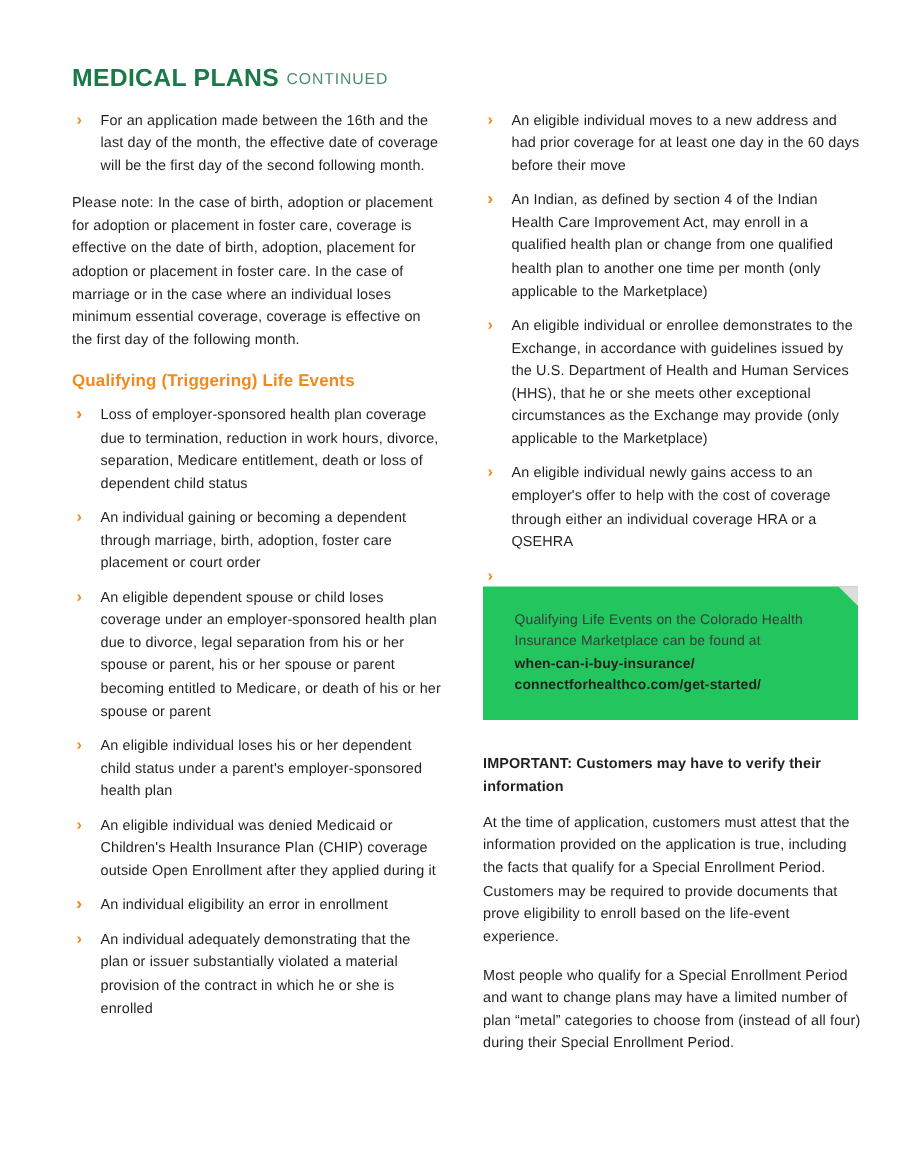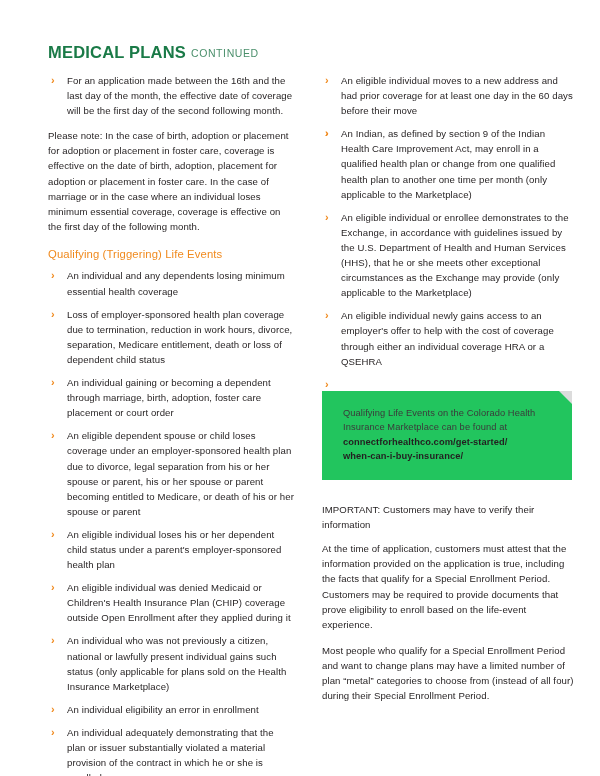--- a/index.html
+++ b/index.html
@@ -68,21 +68,21 @@
     line-height: 15.1px;
     color: #231f20;
     letter-spacing: 0.01em;
   }
   p.body-text:last-child { margin-bottom: 0; }
 
   
   h2.section-heading {
     margin: 14px 0 7px 0;
     font-size: 11.3px;
-    font-weight: normal;
+    font-weight: bold;
     color: #f08a1e;
     line-height: 1.2;
     letter-spacing: 0.01em;
   }
 
   
   ul.bullets {
     list-style: none;
     margin: 0;
     padding: 0;
@@ -138,21 +138,21 @@
     display: block;
   }
 
   
   .important-block {
     margin-top: 23px;
   }
   h3.important-heading {
     margin: 0 0 9px 0;
     font-size: 9.6px;
-    font-weight: normal;
+    font-weight: bold;
     line-height: 14.6px;
     color: #231f20;
     letter-spacing: 0.01em;
   }
 </style>
 </head>
 <body>
 
 <div class="page">
 
@@ -171,21 +171,20 @@
         </li>
       </ul>
 
       <p class="body-text" style="margin-top:10px;">Please note: In the case of birth, adoption or placement for adoption or placement in foster care, coverage is effective on the date of birth, adoption, placement for adoption or placement in foster care. In the case of marriage or in the case where an individual loses minimum essential coverage, coverage is effective on the first day of the following month.</p>
 
       <h2 class="section-heading">Qualifying (Triggering) Life Events</h2>
 
       <ul class="bullets">
         <li>
           <span class="chev">›</span>
-          <span>An individual and any dependents losing minimum essential health coverage</span>
         </li>
         <li>
           <span class="chev">›</span>
           <span>Loss of employer-sponsored health plan coverage due to termination, reduction in work hours, divorce, separation, Medicare entitlement, death or loss of dependent child status</span>
         </li>
         <li>
           <span class="chev">›</span>
           <span>An individual gaining or becoming a dependent through marriage, birth, adoption, foster care placement or court order</span>
         </li>
         <li>
@@ -195,21 +194,20 @@
         <li>
           <span class="chev">›</span>
           <span>An eligible individual loses his or her dependent child status under a parent's employer-sponsored health plan</span>
         </li>
         <li>
           <span class="chev">›</span>
           <span>An eligible individual was denied Medicaid or Children's Health Insurance Plan (CHIP) coverage outside Open Enrollment after they applied during it</span>
         </li>
         <li>
           <span class="chev">›</span>
-          <span>An individual who was not previously a citizen, national or lawfully present individual gains such status (only applicable for plans sold on the Health Insurance Marketplace)</span>
         </li>
         <li>
           <span class="chev">›</span>
           <span>An individual eligibility an error in enrollment</span>
         </li>
         <li>
           <span class="chev">›</span>
           <span>An individual adequately demonstrating that the plan or issuer substantially violated a material provision of the contract in which he or she is enrolled</span>
         </li>
 
@@ -222,41 +220,41 @@
       <ul class="bullets">
         <li>
           <span class="chev">›</span>
           <span>An eligible individual moves to a new address and had prior coverage for at least one day in the 60 days before their move</span>
         </li>
         <li>
           <span class="chev">›</span>
         </li>
         <li>
           <span class="chev">›</span>
-          <span>An Indian, as defined by section 9 of the Indian Health Care Improvement Act, may enroll in a qualified health plan or change from one qualified health plan to another one time per month (only applicable to the Marketplace)</span>
+          <span>An Indian, as defined by section 4 of the Indian Health Care Improvement Act, may enroll in a qualified health plan or change from one qualified health plan to another one time per month (only applicable to the Marketplace)</span>
         </li>
         <li>
           <span class="chev">›</span>
           <span>An eligible individual or enrollee demonstrates to the Exchange, in accordance with guidelines issued by the U.S. Department of Health and Human Services (HHS), that he or she meets other exceptional circumstances as the Exchange may provide (only applicable to the Marketplace)</span>
         </li>
         <li>
           <span class="chev">›</span>
           <span>An eligible individual newly gains access to an employer's offer to help with the cost of coverage through either an individual coverage HRA or a QSEHRA</span>
         </li>
         <li>
           <span class="chev">›</span>
         </li>
       </ul>
 
       <div class="callout">
         <div class="fold"></div>
         <p>
           <span>Qualifying Life Events on the Colorado Health Insurance Marketplace can be found at</span>
+          <span class="url">when-can-i-buy-insurance/</span>
           <span class="url">connectforhealthco.com/get-started/</span>
-          <span class="url">when-can-i-buy-insurance/</span>
         </p>
       </div>
 
       <div class="important-block">
         <h3 class="important-heading">IMPORTANT: Customers may have to verify their information</h3>
         <p class="body-text">At the time of application, customers must attest that the information provided on the application is true, including the facts that qualify for a Special Enrollment Period. Customers may be required to provide documents that prove eligibility to enroll based on the life-event experience.</p>
         <p class="body-text">Most people who qualify for a Special Enrollment Period and want to change plans may have a limited number of plan “metal” categories to choose from (instead of all four) during their Special Enrollment Period.</p>
       </div>
 
     </div>

